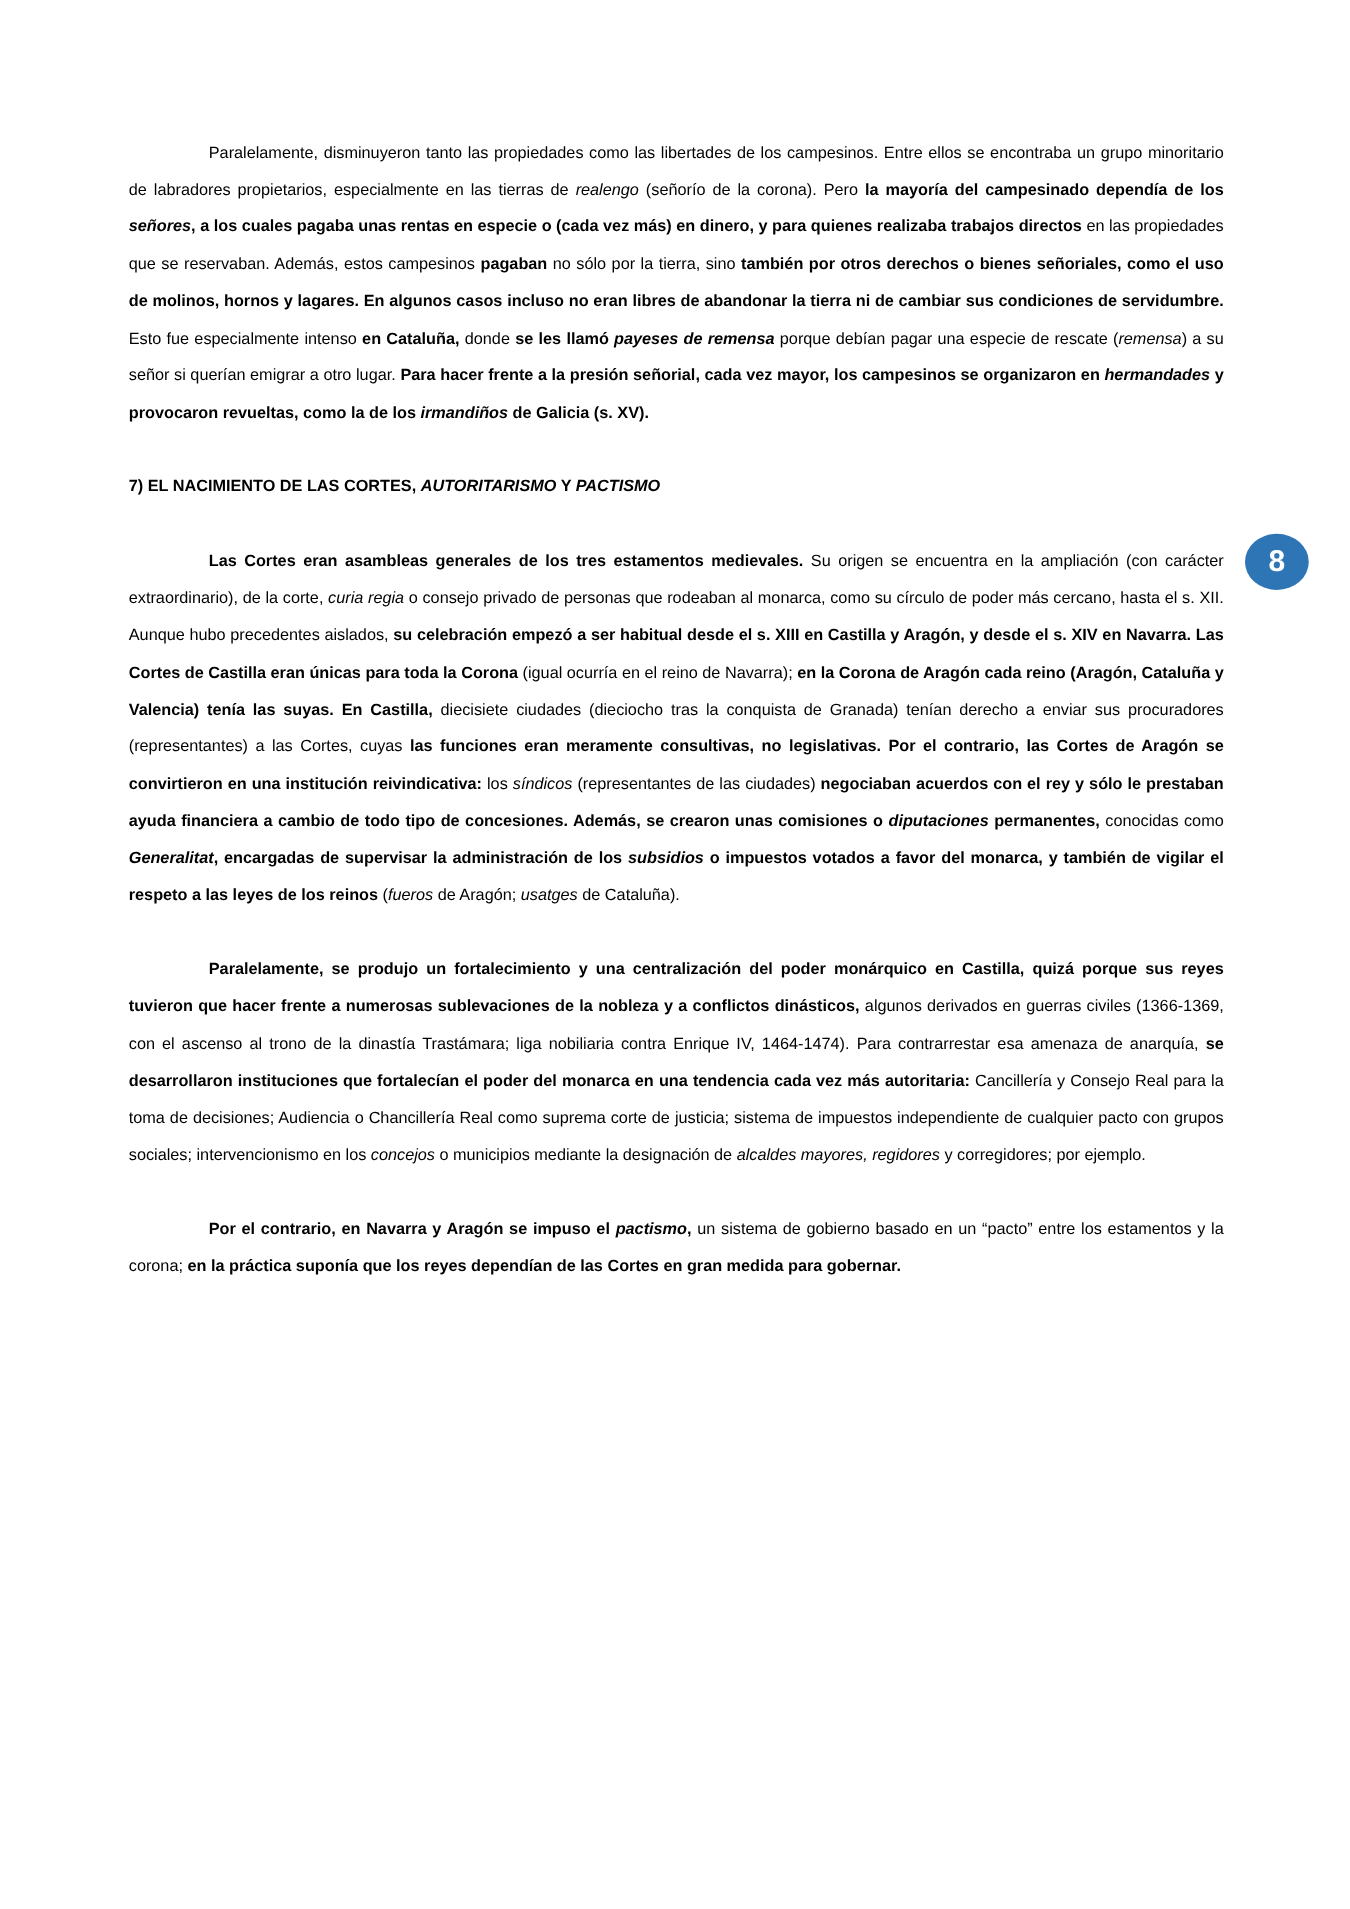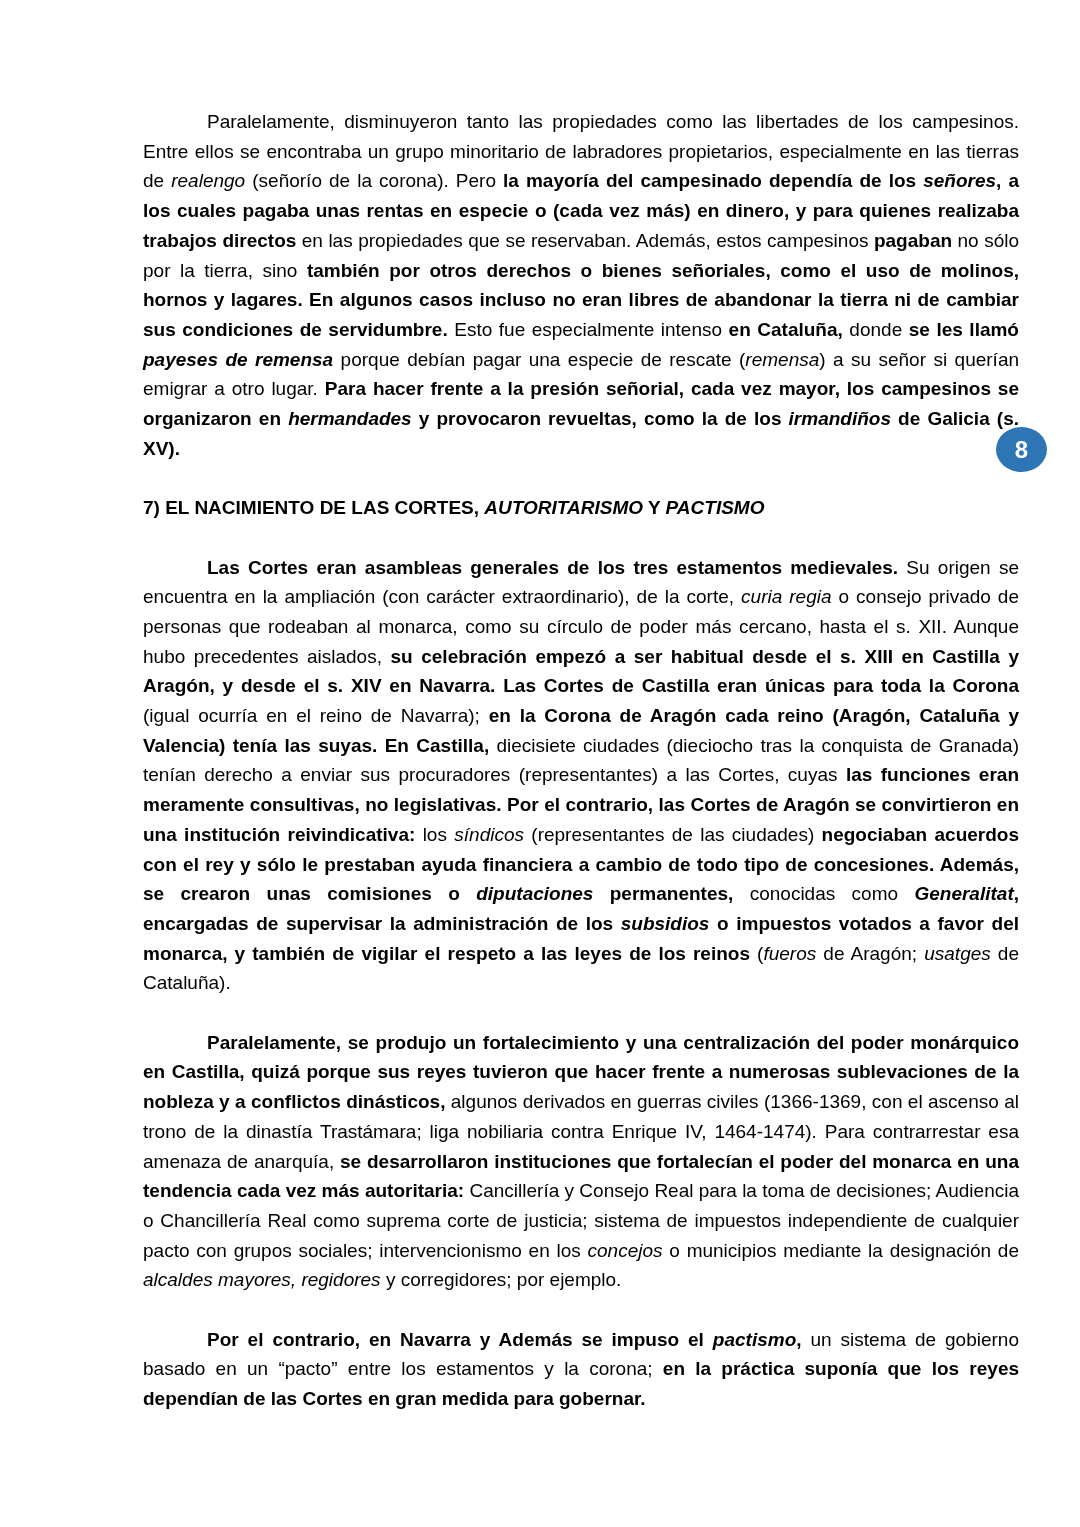--- a/index.html
+++ b/index.html
@@ -15,24 +15,23 @@
   .page {
     position: absolute;
     inset: 0;
     background: #ffffff;
   }
   .content {
     position: absolute;
     left: 103px;
     top: 107px;
     width: 876px;
-    font-size: 19px;
+    font-size: 13px;
     line-height: 29.7px;
     text-align: justify;
-    margin-left: 40px;
   }
   .content p.block-p {
     text-indent: 64px;
     margin: 0 0 29.7px 0;
   }
   .content p.block-h {
     font-weight: bold;
     text-indent: 0;
     text-align: left;
     margin: 0 0 29.7px 0;
@@ -61,18 +60,18 @@
 </style>
 </head>
 <body>
 
 <div class="page">
   <div class="content" id="doc-content" style="color: rgb(0, 0, 0);">
       <p class="block-p"><span class="run-n">Paralelamente, disminuyeron tanto las propiedades como las libertades de los campesinos. Entre ellos se encontraba un grupo minoritario de labradores propietarios, especialmente en las tierras de </span><span class="run-i">realengo</span><span class="run-n"> (señorío de la corona). Pero </span><span class="run-b">la mayoría del campesinado dependía de los </span><span class="run-bi">señores</span><span class="run-b">, a los cuales pagaba unas rentas en especie o (cada vez más) en dinero, y para quienes realizaba trabajos directos</span><span class="run-n"> en las propiedades que se reservaban. Además, estos campesinos </span><span class="run-b">pagaban</span><span class="run-n"> no sólo por la tierra, sino </span><span class="run-b">también por otros derechos o bienes señoriales, como el uso de molinos, hornos y lagares. En algunos casos incluso no eran libres de abandonar la tierra ni de cambiar sus condiciones de servidumbre.</span><span class="run-n"> Esto fue especialmente intenso </span><span class="run-b">en Cataluña,</span><span class="run-n"> donde </span><span class="run-b">se les llamó </span><span class="run-bi">payeses de remensa</span><span class="run-n"> porque debían pagar una especie de rescate (</span><span class="run-i">remensa</span><span class="run-n">) a su señor si querían emigrar a otro lugar. </span><span class="run-b">Para hacer frente a la presión señorial, cada vez mayor, los campesinos se organizaron en </span><span class="run-bi">hermandades</span><span class="run-b"> y provocaron revueltas, como la de los </span><span class="run-bi">irmandiños</span><span class="run-b"> de Galicia (s. XV).</span></p>
       <p class="block-h"><span class="run-b">7) EL NACIMIENTO DE LAS CORTES, </span><span class="run-bi">AUTORITARISMO</span><span class="run-b"> Y </span><span class="run-bi">PACTISMO</span></p>
       <p class="block-p"><span class="run-b">Las Cortes eran asambleas generales de los tres estamentos medievales.</span><span class="run-n"> Su origen se encuentra en la ampliación (con carácter extraordinario), de la corte, </span><span class="run-i">curia regia</span><span class="run-n"> o consejo privado de personas que rodeaban al monarca, como su círculo de poder más cercano, hasta el s. XII. Aunque hubo precedentes aislados, </span><span class="run-b">su celebración empezó a ser habitual desde el s. XIII en Castilla y Aragón, y desde el s. XIV en Navarra. Las Cortes de Castilla eran únicas para toda la Corona</span><span class="run-n"> (igual ocurría en el reino de Navarra); </span><span class="run-b">en la Corona de Aragón cada reino (Aragón, Cataluña y Valencia) tenía las suyas. En Castilla,</span><span class="run-n"> diecisiete ciudades (dieciocho tras la conquista de Granada) tenían derecho a enviar sus procuradores (representantes) a las Cortes, cuyas </span><span class="run-b">las funciones eran meramente consultivas, no legislativas. Por el contrario, las Cortes de Aragón se convirtieron en una institución reivindicativa:</span><span class="run-n"> los </span><span class="run-i">síndicos</span><span class="run-n"> (representantes de las ciudades) </span><span class="run-b">negociaban acuerdos con el rey y sólo le prestaban ayuda financiera a cambio de todo tipo de concesiones. Además, se crearon unas comisiones o </span><span class="run-bi">diputaciones</span><span class="run-b"> permanentes,</span><span class="run-n"> conocidas como </span><span class="run-bi">Generalitat</span><span class="run-b">, encargadas de supervisar la administración de los </span><span class="run-bi">subsidios</span><span class="run-b"> o impuestos votados a favor del monarca, y también de vigilar el respeto a las leyes de los reinos </span><span class="run-n">(</span><span class="run-i">fueros</span><span class="run-n"> de Aragón; </span><span class="run-i">usatges</span><span class="run-n"> de Cataluña).</span></p>
       <p class="block-p"><span class="run-b">Paralelamente, se produjo un fortalecimiento y una centralización del poder monárquico en Castilla, quizá porque sus reyes tuvieron que hacer frente a numerosas sublevaciones de la nobleza y a conflictos dinásticos,</span><span class="run-n"> algunos derivados en guerras civiles (1366-1369, con el ascenso al trono de la dinastía Trastámara; liga nobiliaria contra Enrique IV, 1464-1474). Para contrarrestar esa amenaza de anarquía, </span><span class="run-b">se desarrollaron instituciones que fortalecían el poder del monarca en una tendencia cada vez más autoritaria:</span><span class="run-n"> Cancillería y Consejo Real para la toma de decisiones; Audiencia o Chancillería Real como suprema corte de justicia; sistema de impuestos independiente de cualquier pacto con grupos sociales; intervencionismo en los </span><span class="run-i">concejos</span><span class="run-n"> o municipios mediante la designación de </span><span class="run-i">alcaldes mayores, regidores</span><span class="run-n"> y corregidores; por ejemplo.</span></p>
-      <p class="block-p"><span class="run-b">Por el contrario, en Navarra y Además se impuso el </span><span class="run-bi">pactismo</span><span class="run-b">,</span><span class="run-n"> un sistema de gobierno basado en un “pacto” entre los estamentos y la corona; </span><span class="run-b">en la práctica suponía que los reyes dependían de las Cortes en gran medida para gobernar.</span></p>
+      <p class="block-p"><span class="run-b">Por el contrario, en Navarra y Aragón se impuso el </span><span class="run-bi">pactismo</span><span class="run-b">,</span><span class="run-n"> un sistema de gobierno basado en un “pacto” entre los estamentos y la corona; </span><span class="run-b">en la práctica suponía que los reyes dependían de las Cortes en gran medida para gobernar.</span></p>
     </div>
   <div class="page-badge" id="page-badge" style="background: rgb(46, 117, 182);">
     <span>8</span>
   </div>
 </div>
 
 </body></html>

